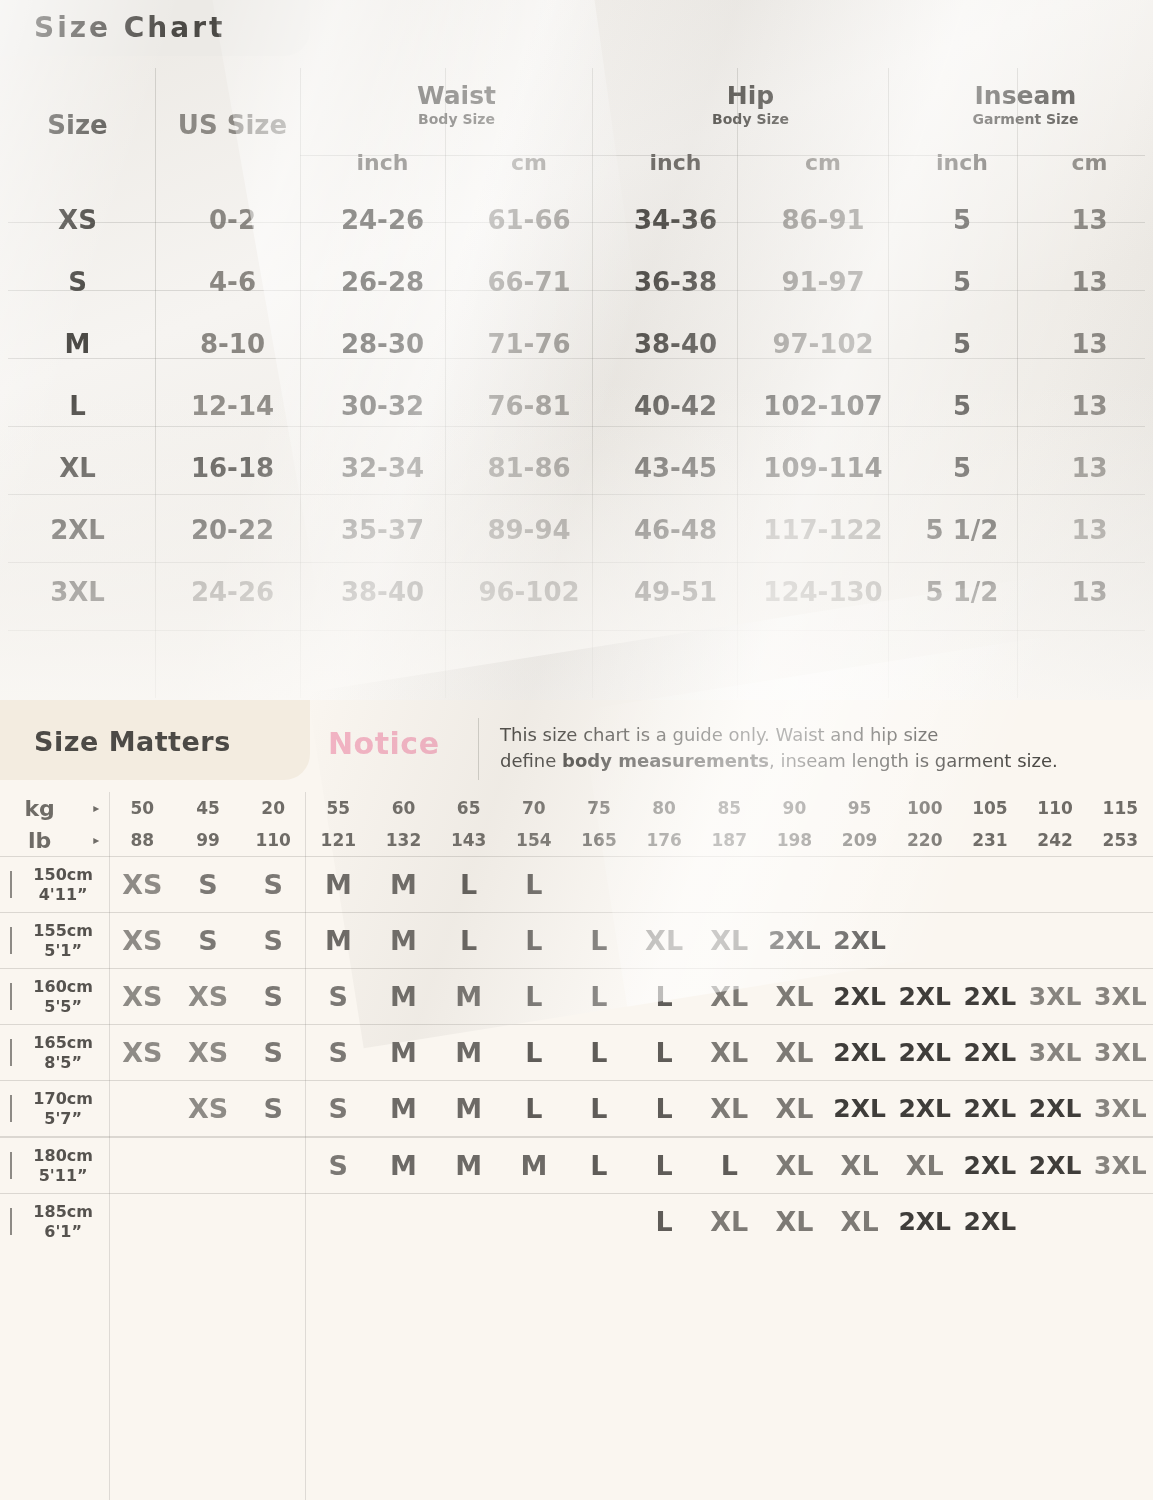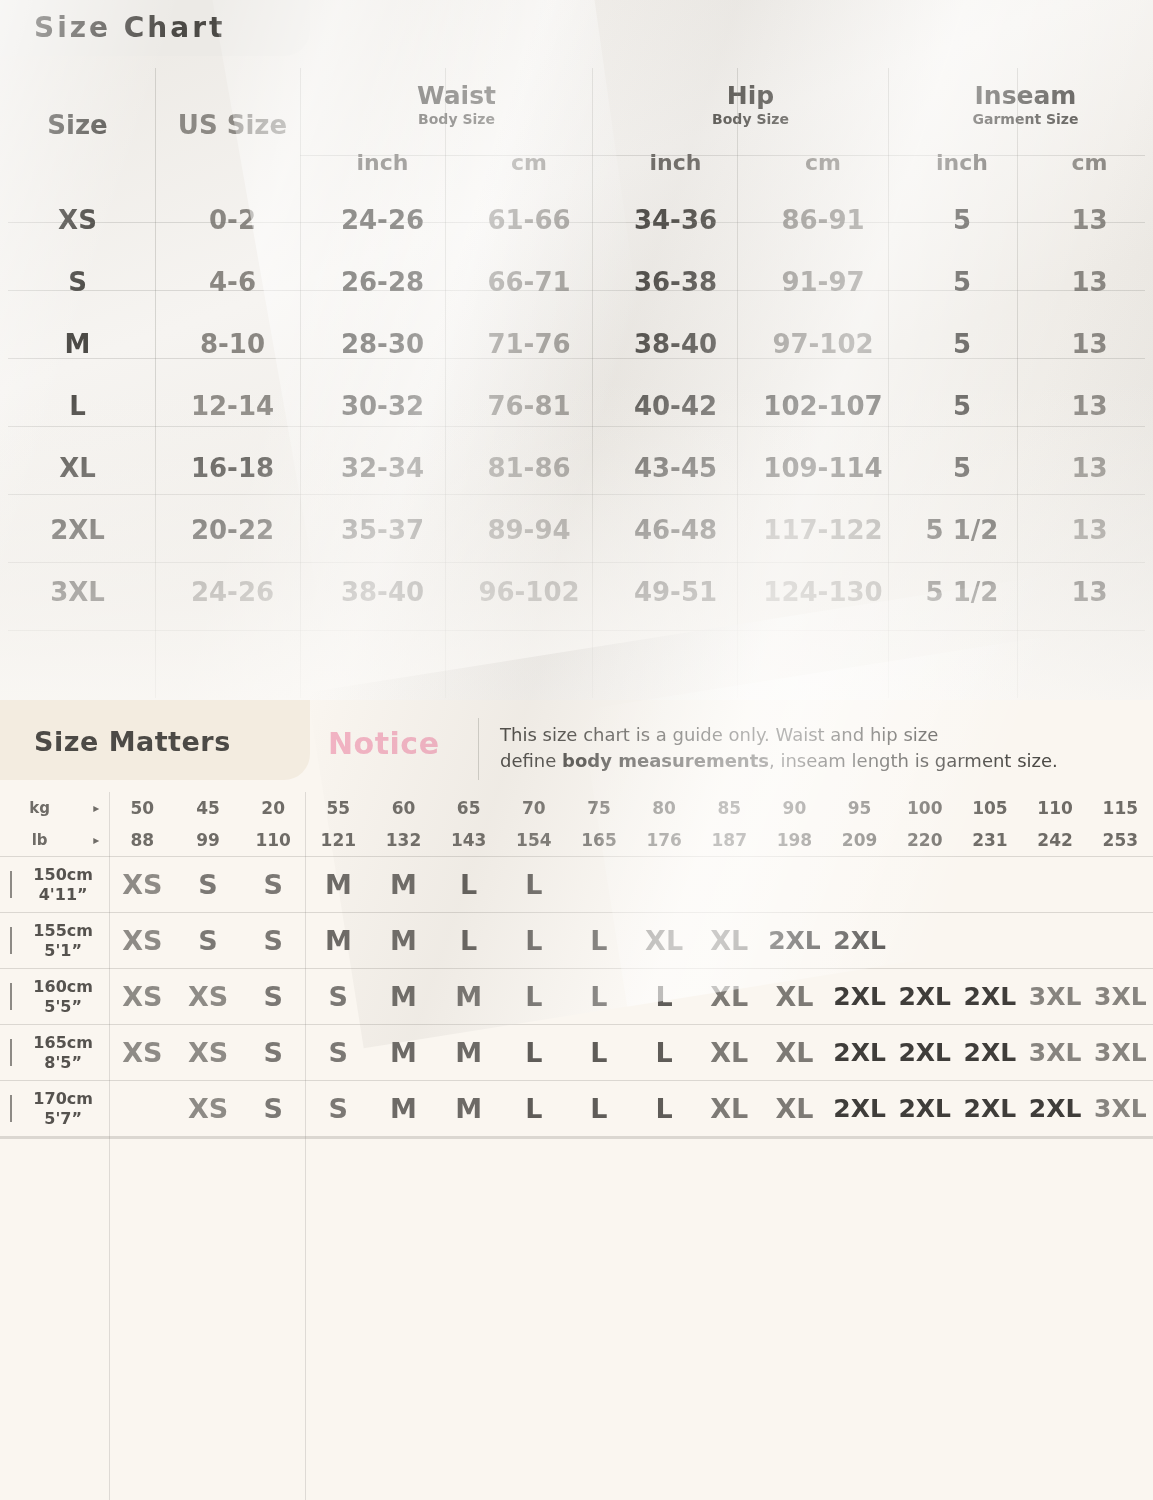--- a/index.html
+++ b/index.html
@@ -188,21 +188,21 @@
     width: 1153px;
     table-layout: fixed;
   }
   table.matrix td {
     text-align: center;
     vertical-align: middle;
     border: 0;
     font-weight: bold;
   }
   .wu-label {
-    font-size: 15px;
+    font-size: 22px;
     color: #6f6c67;
     text-align: right;
     padding-right: 6px;
     font-weight: normal;
   }
   .wu-arrow {
     font-size: 12px;
     color: #6f6c67;
     text-align: left;
     padding-left: 2px;
@@ -643,25 +643,69 @@
           </td>
         </tr>
 
     <tr>
           <td colspan="17" style="padding:0">
             <div class="mrow-line"></div>
           </td>
         </tr>
 
     <tr>
+      <td class="hcell"><span class="bar"></span>
+        <span>180cm</span><br>
+        <span>5'11”</span>
+      </td>
+      <td class="szcell"></td>
+      <td class="szcell"></td>
+      <td class="szcell"></td>
+      <td class="szcell s-s">S</td>
+      <td class="szcell s-m">M</td>
+      <td class="szcell s-m">M</td>
+      <td class="szcell s-m">M</td>
+      <td class="szcell s-l">L</td>
+      <td class="szcell s-l">L</td>
+      <td class="szcell s-l">L</td>
+      <td class="szcell s-xl">XL</td>
+      <td class="szcell s-xl">XL</td>
+      <td class="szcell s-xl">XL</td>
+      <td class="szcell s-2xl">2XL</td>
+      <td class="szcell s-2xl">2XL</td>
+      <td class="szcell s-3xl">3XL</td>
+    </tr>
+    <tr>
           <td colspan="17" style="padding:0">
             <div class="mrow-line"></div>
           </td>
         </tr>
 
+    <tr>
+      <td class="hcell"><span class="bar"></span>
+        <span>185cm</span><br>
+        <span>6'1”</span>
+      </td>
+      <td class="szcell"></td>
+      <td class="szcell"></td>
+      <td class="szcell"></td>
+      <td class="szcell"></td>
+      <td class="szcell"></td>
+      <td class="szcell"></td>
+      <td class="szcell"></td>
+      <td class="szcell"></td>
+      <td class="szcell s-l">L</td>
+      <td class="szcell s-xl">XL</td>
+      <td class="szcell s-xl">XL</td>
+      <td class="szcell s-xl">XL</td>
+      <td class="szcell s-2xl">2XL</td>
+      <td class="szcell s-2xl">2XL</td>
+      <td class="szcell"></td>
+      <td class="szcell"></td>
+    </tr>
   </tbody>
     </table>
 </div>
 
 <div class="colsep" style="left:109px;"></div>
 <div class="colsep" style="left:305px;"></div>
 
 <div class="shade" style="left:330px; top:620px; width:900px; height:360px;
     background: linear-gradient(118deg, rgba(255,255,255,0.0) 0%, rgba(140,134,126,0.10) 22%, rgba(255,255,255,0.35) 44%, rgba(255,255,255,0.0) 70%);
     transform: rotate(-9deg); z-index: 9;"></div>

